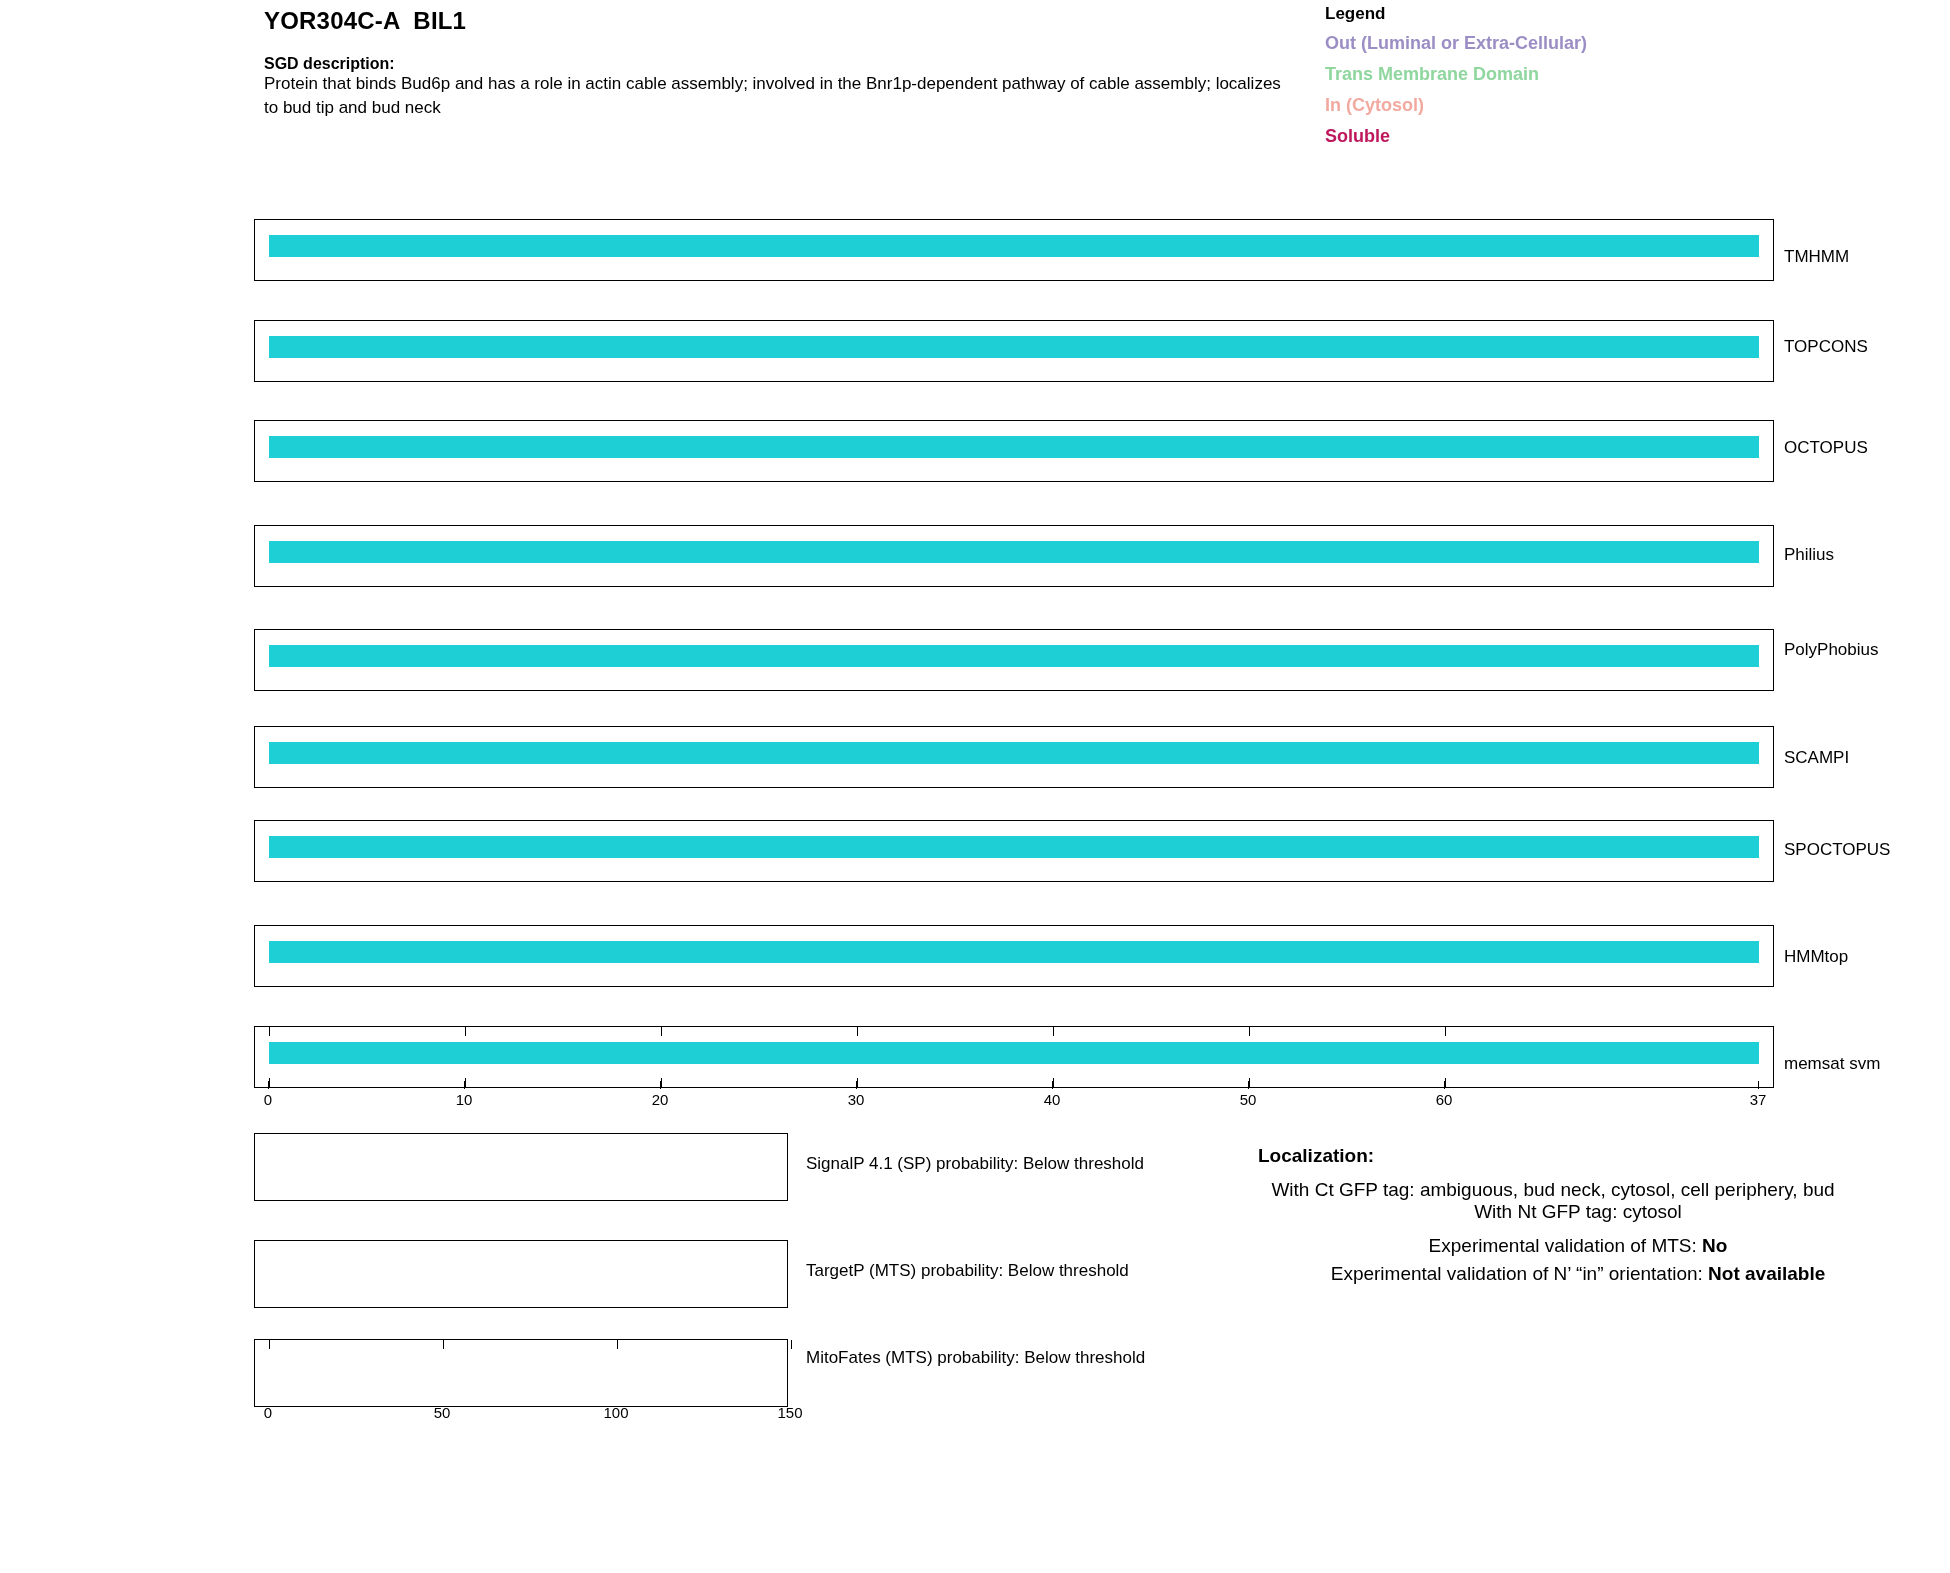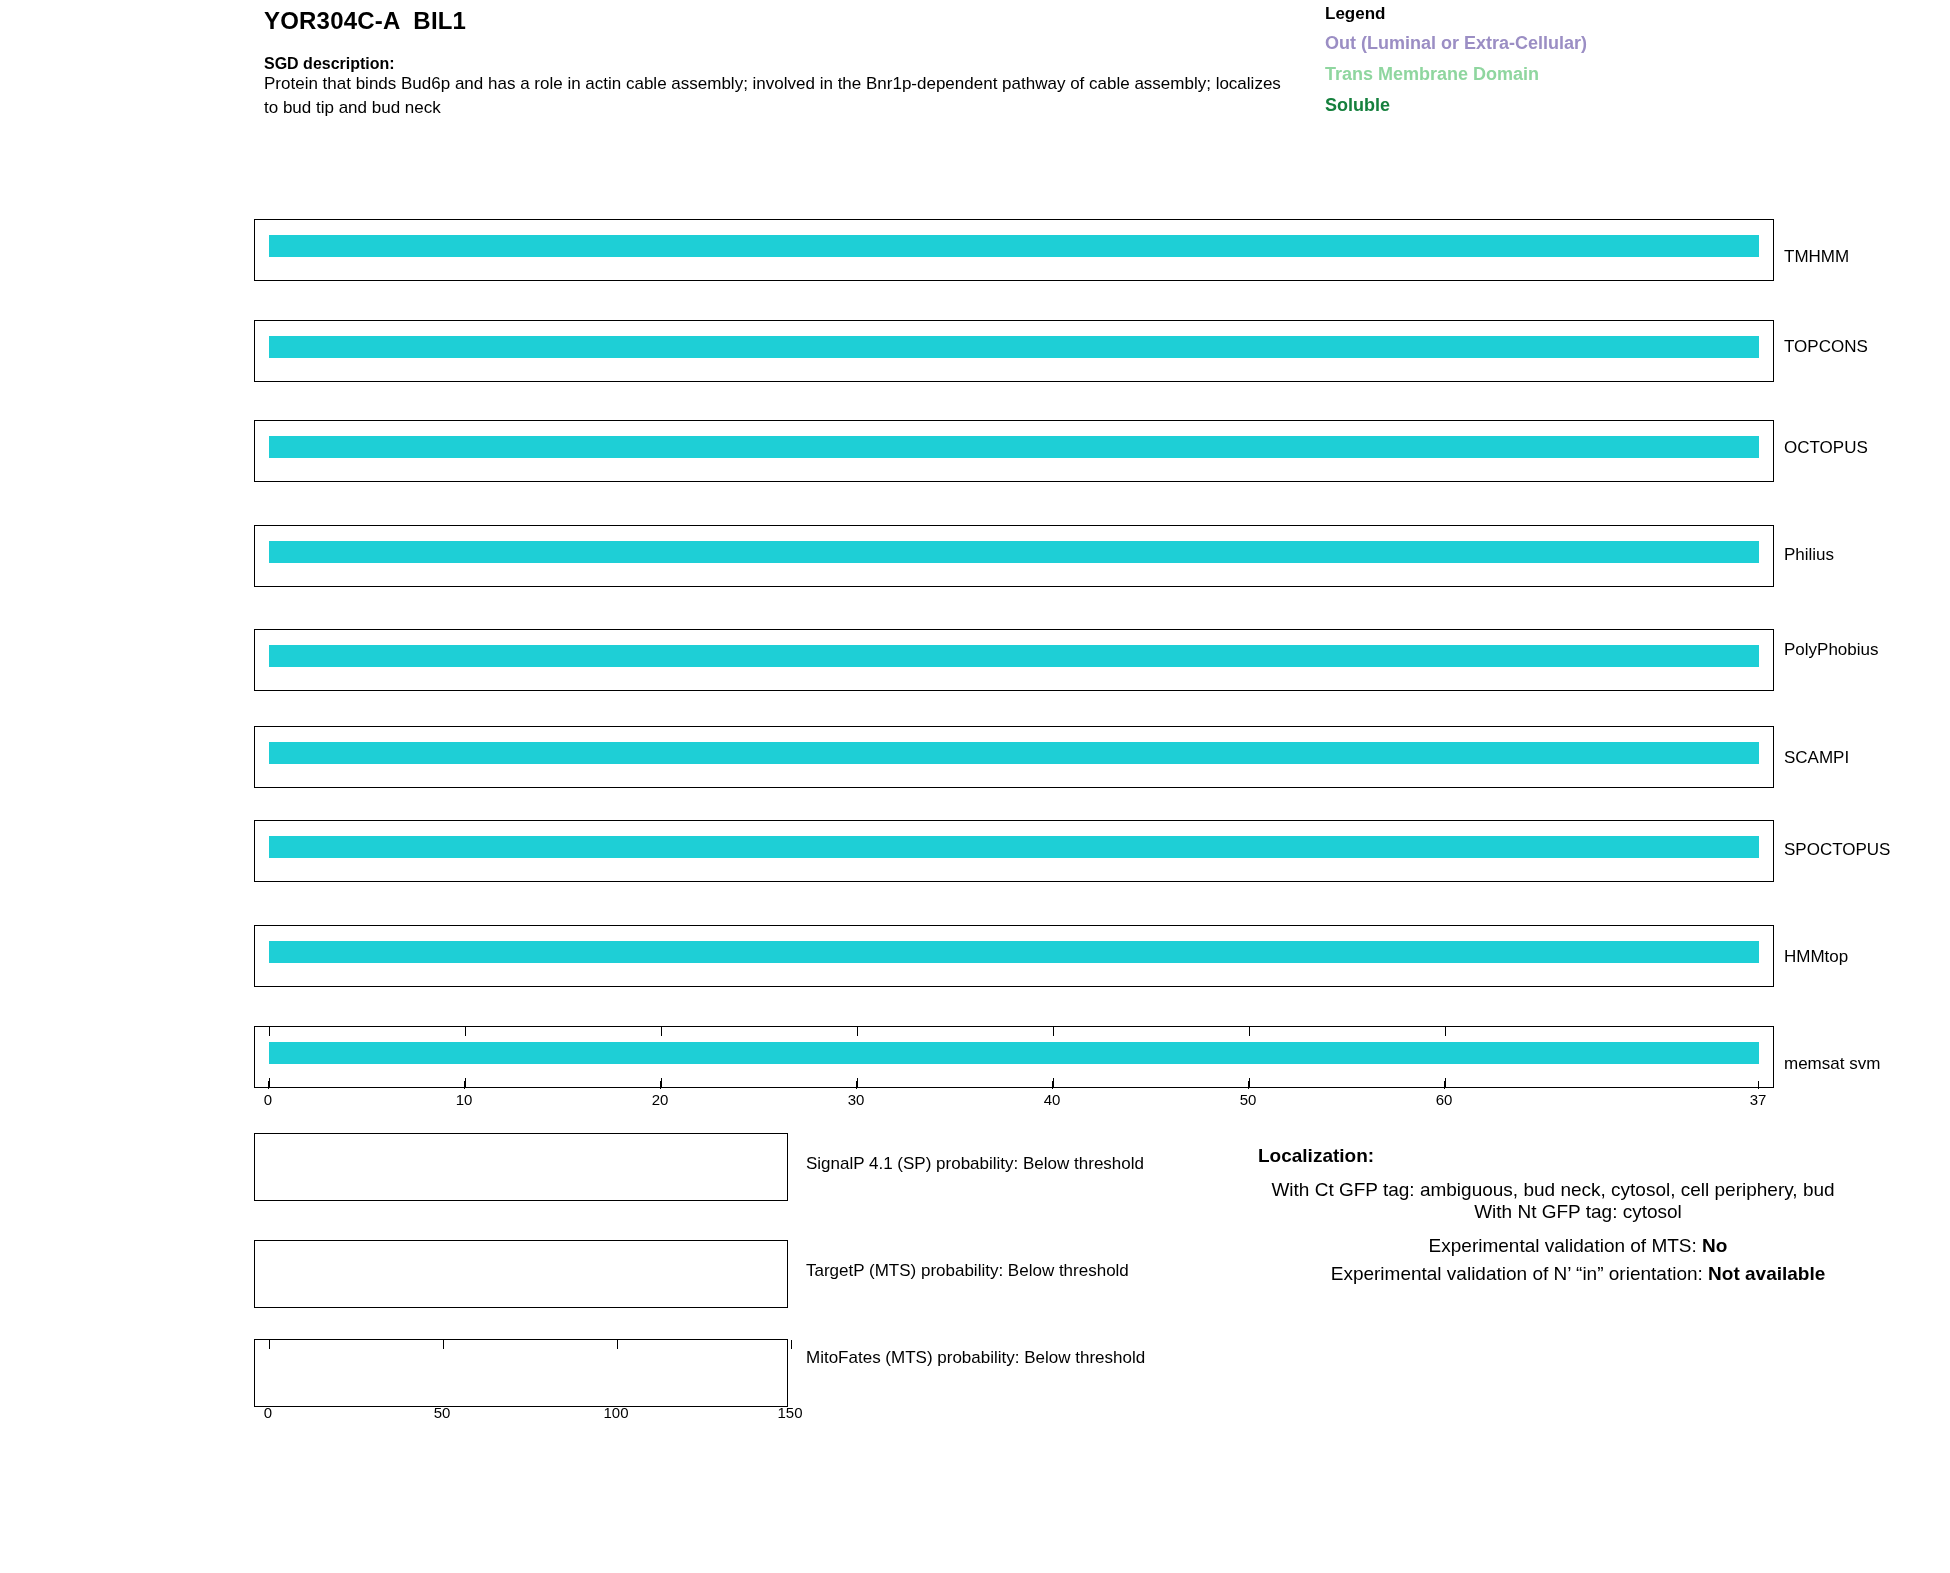--- a/index.html
+++ b/index.html
@@ -188,21 +188,22 @@
 <body>
 
 <div id="title">YOR304C-A  BIL1</div>
 <div id="sgd-label">SGD description:</div>
 <div id="sgd-desc">Protein that binds Bud6p and has a role in actin cable assembly; involved in the Bnr1p-dependent pathway of cable assembly; localizes to bud tip and bud neck</div>
 
 <div id="legend">
   <div class="legend-title">Legend</div>
   <div class="legend-item" style="color:#9b8ec4">Out (Luminal or Extra-Cellular)</div>
   <div class="legend-item" style="color:#8fd69f">Trans Membrane Domain</div>
-  <div class="legend-item" style="color:#15803d">Soluble</div>
+  <div class="legend-item" style="color:#f2a9a0">In (Cytosol)</div>
+  <div class="legend-item" style="color:#be185d">Soluble</div>
 </div>
 
 <div class="track" style="top:219px">
   <div class="bar"></div>
 </div>
 <div class="track-label" style="top:247px">TMHMM</div>
 
 <div class="track" style="top:320px">
   <div class="bar"></div>
 </div>

